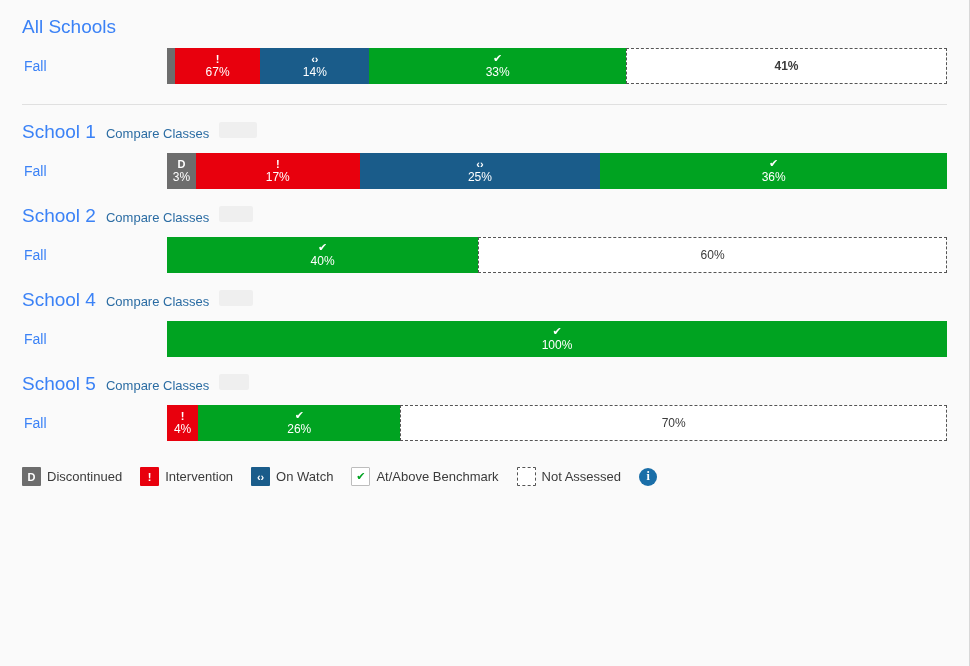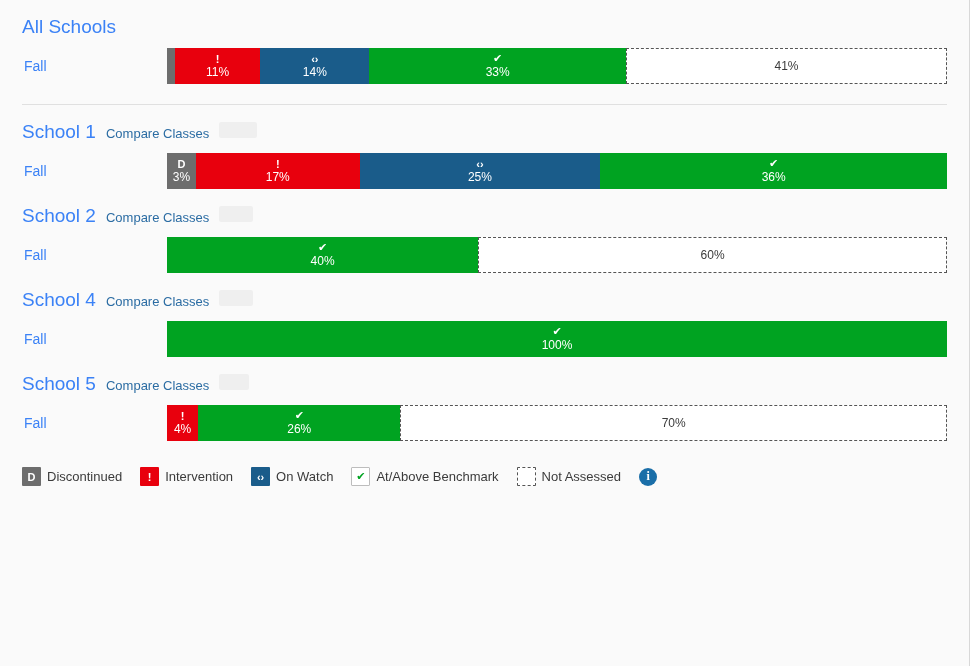--- a/index.html
+++ b/index.html
@@ -160,31 +160,31 @@
       <div class="group">
         <div class="group-head">
           <div class="group-name">All Schools</div>
         </div>
         <div class="row">
           <div class="row-label">Fall</div>
           <div class="bar">
             <div class="seg discontinued" style="flex-grow: 1; flex-basis: 0px;"></div>
             <div class="seg intervention" style="flex-grow: 11; flex-basis: 0px;">
               <span class="glyph">!</span>
-              <span class="pct">11%</span>
+              <span class="pct">67%</span>
             </div>
             <div class="seg onwatch" style="flex-grow: 14; flex-basis: 0px;">
               <span class="glyph">‹›</span>
               <span class="pct">14%</span>
             </div>
             <div class="seg benchmark" style="flex-grow: 33; flex-basis: 0px;">
               <span class="glyph check">✔</span>
               <span class="pct">33%</span>
             </div>
-            <div class="seg notassessed" style="flex-grow: 41; flex-basis: 0px;">
+            <div class="seg notassessed" style="flex-grow: 41; flex-basis: 0px; font-weight: bold;">
               <span class="pct">41%</span>
             </div>
           </div>
         </div>
       </div>
       <div class="divider"></div>
       <div class="group">
         <div class="group-head">
           <div class="group-name">School 1</div>
           <span class="compare-link">Compare Classes</span>

